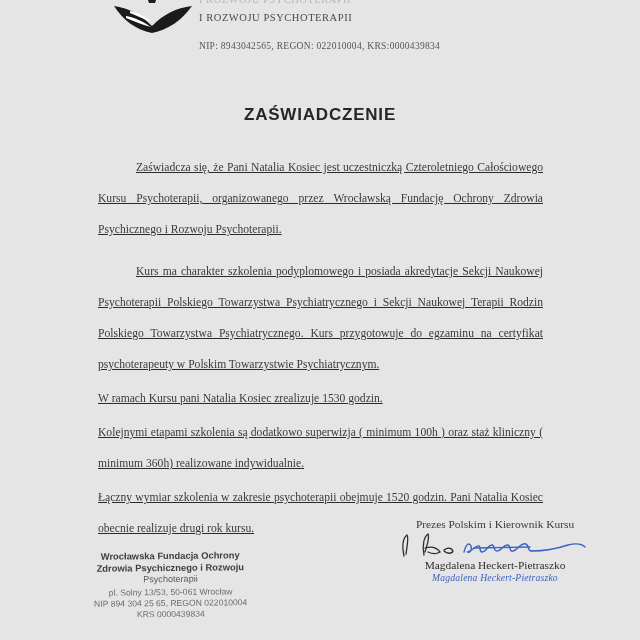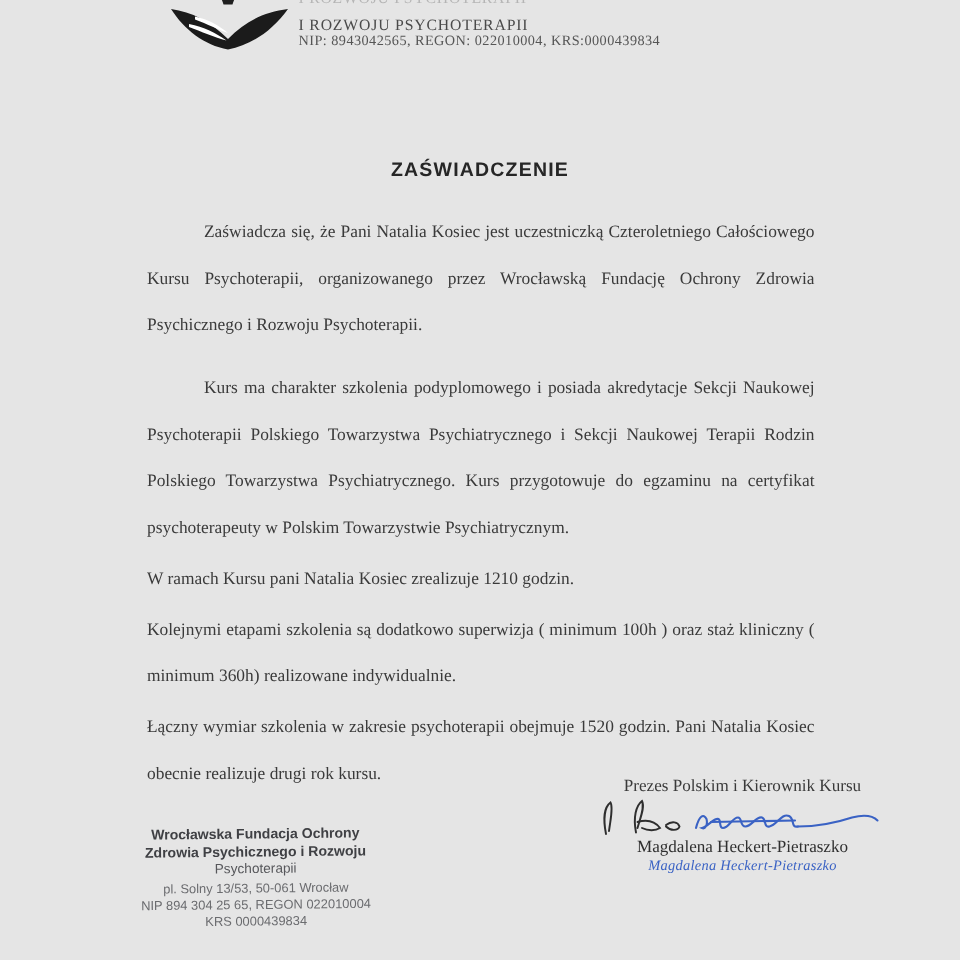--- a/index.html
+++ b/index.html
@@ -61,43 +61,44 @@
     font-size: 10.5px;
     letter-spacing: 0.55px;
     color: #4a4a4a;
     margin-top: 6px;
   }
   .org-ids {
     font-family: "Liberation Serif", serif;
     font-size: 9.5px;
     letter-spacing: 0.3px;
     color: #555555;
-    margin-top: 0;
+    margin-top: 18px;
   }
 
   
   .doc-title {
     position: absolute;
     top: 105px;
     left: 0;
     width: 640px;
     text-align: center;
     font-family: "Liberation Sans", sans-serif;
     font-weight: bold;
-    font-size: 13px;
+    font-size: 17px;
     letter-spacing: 0.8px;
     color: #262626;
   }
 
   
   .body-block {
     position: absolute;
-    top: 139px;
+    top: 152px;
     left: 98px;
     width: 445px;
+    text-decoration: underline;
   }
   .para {
     font-family: "Liberation Serif", serif;
     font-size: 11.6px;
     color: #3a3a3a;
     text-align: justify;
     line-height: 31px;
     margin: 0;
   }
   .para.justified { text-align: justify; }
@@ -205,21 +206,21 @@
       <div class="org-line">I ROZWOJU PSYCHOTERAPII</div>
       <div class="org-ids">NIP: 8943042565, REGON: 022010004, KRS:0000439834</div>
     </div>
   </div>
 
   <div class="doc-title">ZAŚWIADCZENIE</div>
 
   <div class="body-block">
     <p class="para justified indent">Zaświadcza się, że Pani Natalia Kosiec jest uczestniczką Czteroletniego Całościowego Kursu Psychoterapii, organizowanego przez Wrocławską Fundację Ochrony Zdrowia Psychicznego i Rozwoju Psychoterapii.</p>
     <p class="para justified indent gap-lg">Kurs ma charakter szkolenia podyplomowego i posiada akredytacje Sekcji Naukowej Psychoterapii Polskiego Towarzystwa Psychiatrycznego i Sekcji Naukowej Terapii Rodzin Polskiego Towarzystwa Psychiatrycznego. Kurs przygotowuje do egzaminu na certyfikat psychoterapeuty w Polskim Towarzystwie Psychiatrycznym.</p>
-    <p class="para left gap-sm">W ramach Kursu pani Natalia Kosiec zrealizuje 1210 godzin.</p>
+    <p class="para left gap-sm">W ramach Kursu pani Natalia Kosiec zrealizuje 1530 godzin.</p>
     <p class="para justified gap-sm">Kolejnymi etapami szkolenia są dodatkowo superwizja ( minimum 100h ) oraz staż kliniczny ( minimum 360h) realizowane indywidualnie.</p>
     <p class="para justified gap-sm">Łączny wymiar szkolenia w zakresie psychoterapii obejmuje 1520 godzin. Pani Natalia Kosiec obecnie realizuje drugi rok kursu.</p>
   </div>
 
   <div class="sig-block">
     <div class="sig-role">Prezes Polskim i Kierownik Kursu</div>
     <div class="sig-scribble">
       <svg width="230" height="28" viewBox="0 0 230 28" aria-hidden="true">
         <g fill="none" stroke="#2e2e2e" stroke-width="1.3" stroke-linecap="round">
           <path d="M24 24 C22 14 23 6 27 3 C29 6 27 14 26 22"></path>

